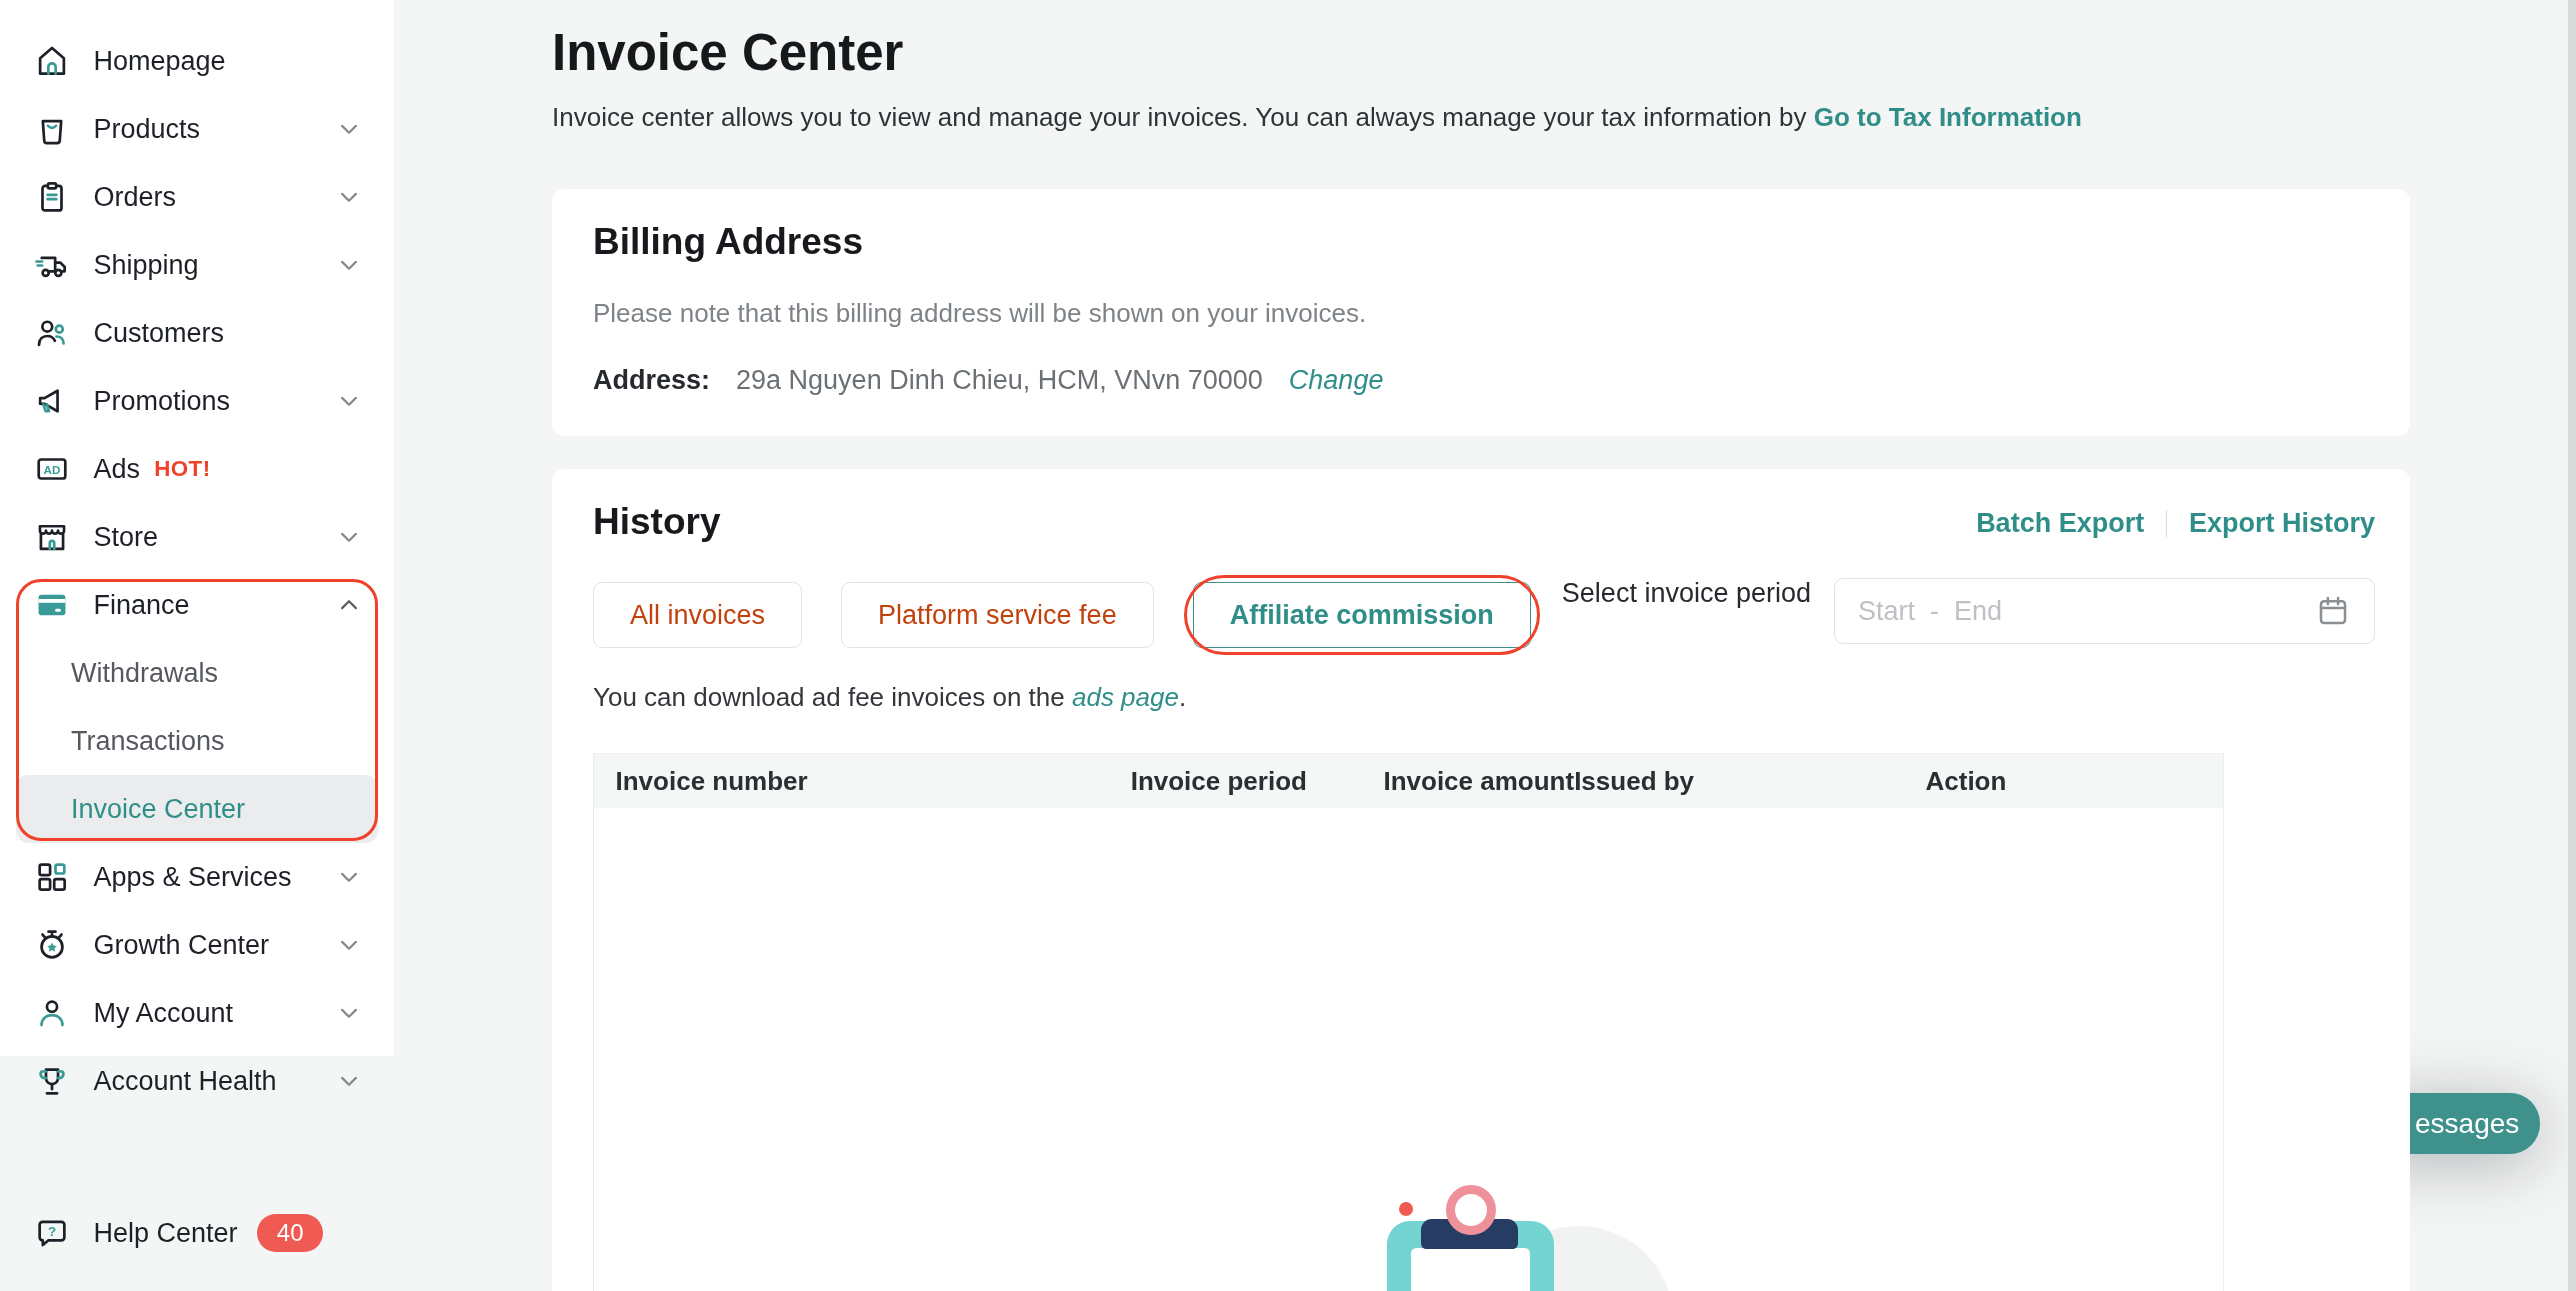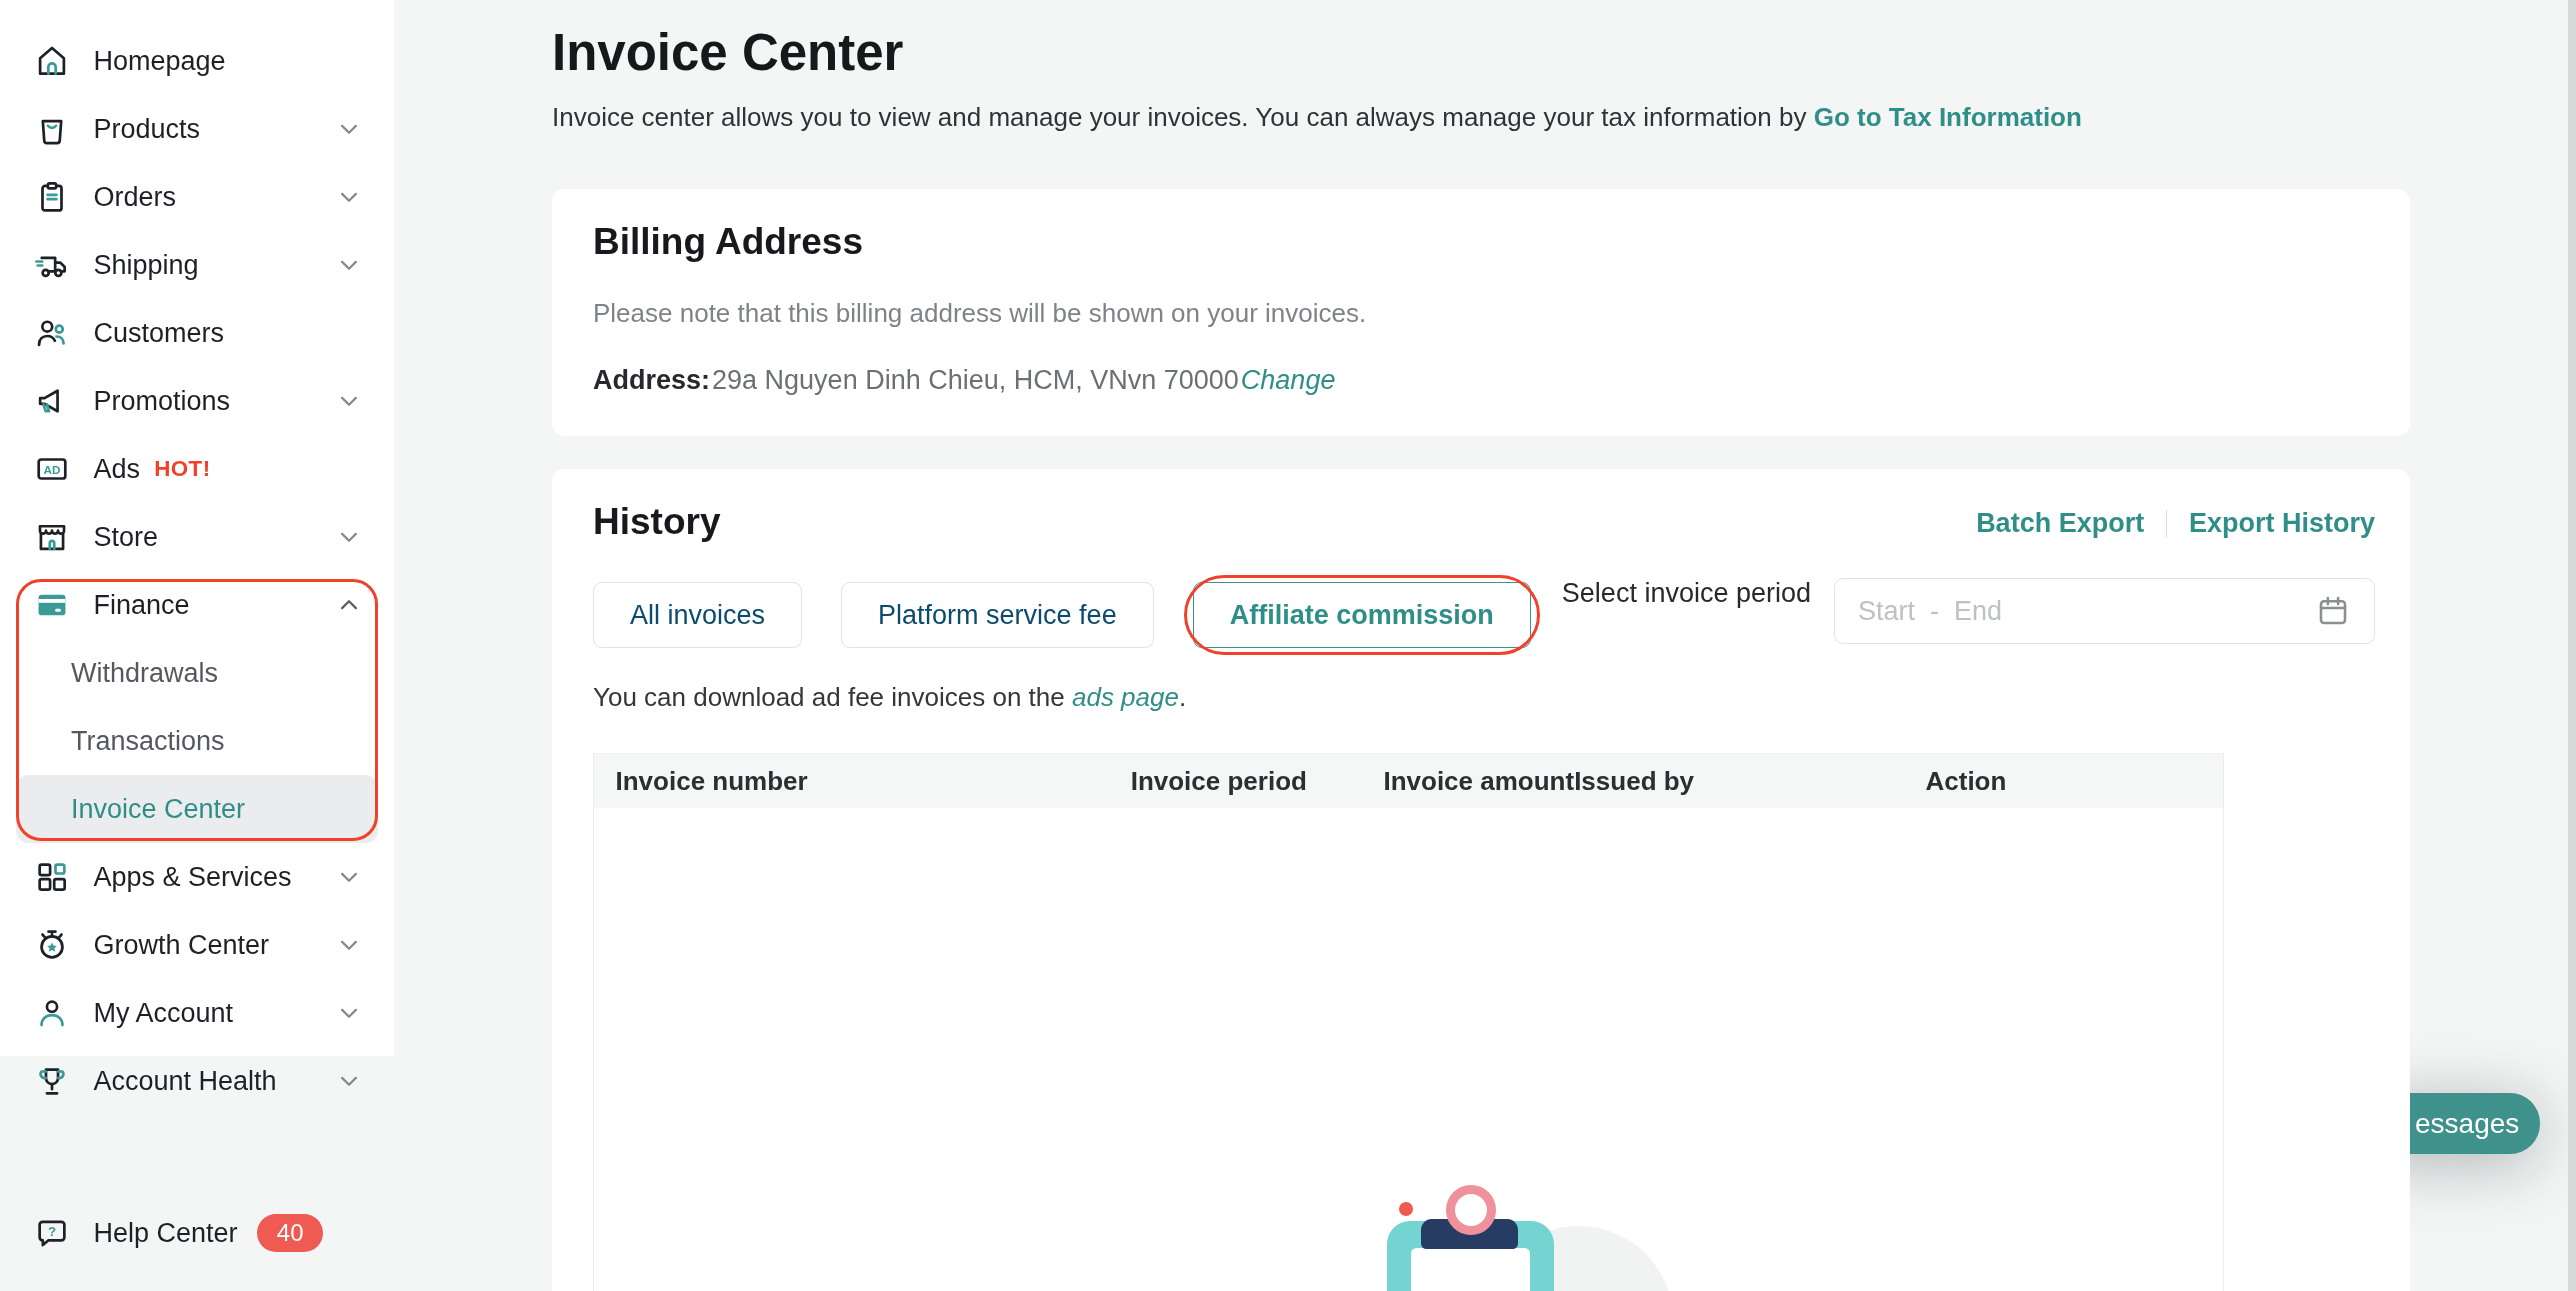--- a/index.html
+++ b/index.html
@@ -54,32 +54,32 @@
   a.tlink { color:#2f8e88; text-decoration:none; font-weight:bold; cursor:pointer;text-align:right; }
   a.tlink2 { color:#2f8e88; text-decoration:none; cursor:pointer;font-style:italic; }
 
   .card {
     position:absolute; background:#ffffff; border-radius:12.5px; z-index:2;
   }
   .card.billing { left:552px; top:189px; width:1858px; height:247px; }
   .card.history { left:552px; top:469px; width:1858px; height:823px; border-radius:12.5px 12.5px 0 0; overflow:hidden; }
   .card h2 { position:absolute; left:41px; top:32px; font-size:37px; font-weight:bold; color:#17191c; }
   .billing-note { position:absolute; left:41px; top:109px; font-size:26px; color:#7e8388; }
-  .address-row { position:absolute; left:41px; top:176px; font-size:27px; display:flex; gap:2px; align-items:baseline; }
+  .address-row { position:absolute; left:41px; top:176px; font-size:27px; display:flex; gap:26px; align-items:baseline; }
   .address-label { font-weight:bold; color:#26292d; }
   .address-value { color:#6b7075; }
 
   .export-links { position:absolute; top:39px; right:35px; display:flex; align-items:center; gap:21.5px; font-size:27px; font-weight:bold; }
   .export-divider { width:1.8px; height:27px; background:#d9dadb; }
 
   .filter-row { position:absolute; left:41px; top:113px; display:flex; align-items:center; }
   .filter-btn {
     height:66px; border:1.8px solid #e1e2e3; border-radius:9px; background:#fff;
     display:inline-flex; align-items:center; justify-content:center;
-    font-size:27px; color:#0c4a6e; padding:0 36px; cursor:pointer; white-space:nowrap;
+    font-size:27px; color:#c2410c; padding:0 36px; cursor:pointer; white-space:nowrap;
     font-family:"Liberation Sans", sans-serif;
   }
   .filter-btn + .filter-btn { margin-left:39px; }
   .filter-btn.active { border-color:#3f918c; color:#2f8e88; font-weight:bold; position:relative; }
   .filter-btn.active::after {
     content:""; position:absolute; inset:-8px -9.8px;
     border:3.6px solid #f0412b; border-radius:41px; pointer-events:none;
   }
   .period-group { position:absolute; top:109px; right:35px; display:flex; gap:23px; }
   .period-label { font-size:27px; color:#26292d; white-space:nowrap; }

